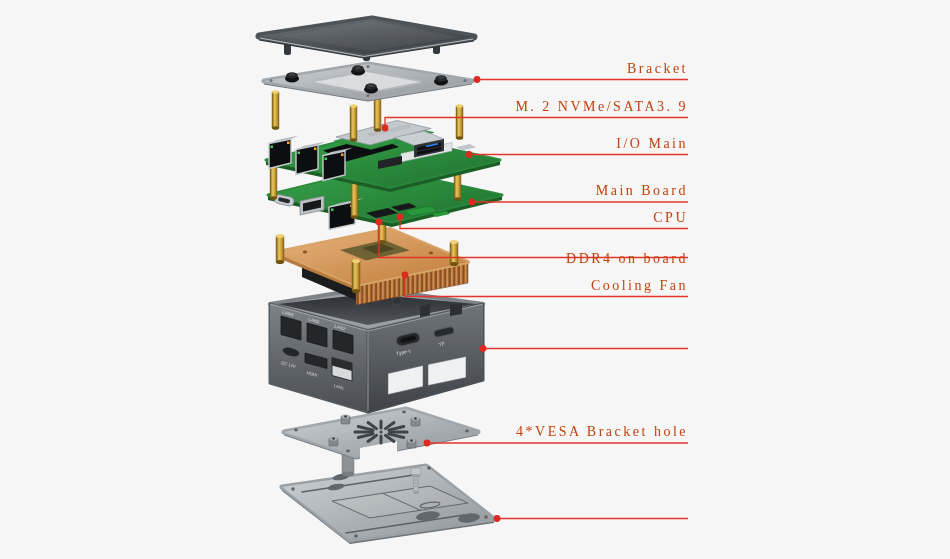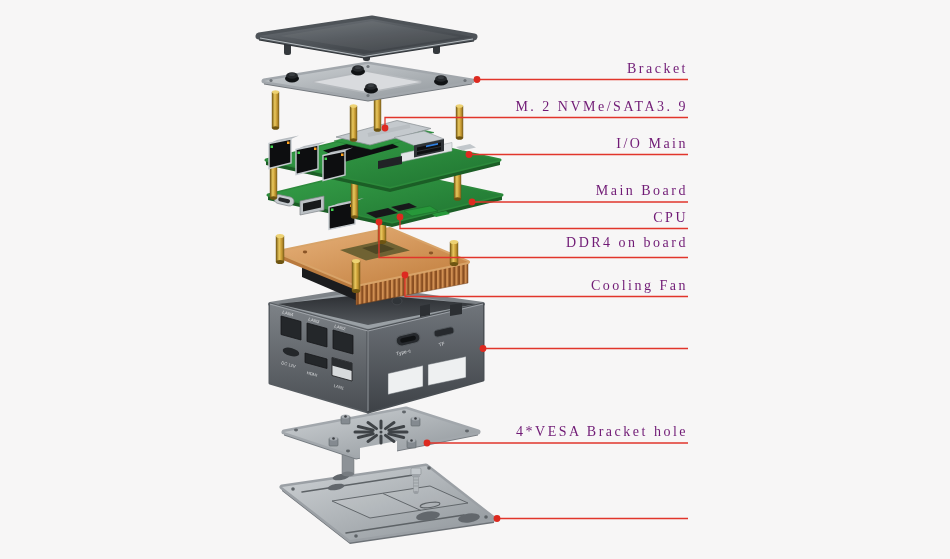--- a/index.html
+++ b/index.html
@@ -1,20 +1,20 @@
 <!DOCTYPE html>
 <html><head>
 <meta charset="utf-8">
 <style>
   html,body{margin:0;padding:0;background:#e9e9e9;}
   .stage{position:relative;width:950px;height:559px;background:#f7f6f6;overflow:hidden;
          font-family:"Liberation Serif", serif;}
   .stage svg{position:absolute;left:0;top:0;}
   .callout{position:absolute;right:262px;height:21px;line-height:21px;
-           font-size:14px;letter-spacing:2.5px;color:#701a75;white-space:nowrap;
+           font-size:14px;letter-spacing:2.5px;color:#c2410c;white-space:nowrap;
            font-family:"Liberation Serif", serif;}
   .port-label{font-family:"Liberation Sans", sans-serif;fill:#d9dbdd;}
 </style>
 </head>
 <body>
 
 <div class="stage">
 <svg width="950" height="559" viewBox="0 0 950 559">
   <defs>
     <linearGradient id="gLid" x1="0" y1="0" x2="0.7" y2="1">
@@ -389,16 +389,16 @@
     <circle cx="427" cy="443" r="3.4"></circle>
     <circle cx="497" cy="518.5" r="3.4"></circle>
   </g>
 </svg>
 
   <div class="callout" style="top:58px">Bracket</div>
   <div class="callout" style="top:96px">M. 2 NVMe/SATA3. 9</div>
   <div class="callout" style="top:133px">I/O Main</div>
   <div class="callout" style="top:180px">Main Board</div>
   <div class="callout" style="top:207px">CPU</div>
-  <div class="callout" style="top:232px">DDR4 on board</div>
+  <div class="callout" style="top:248px">DDR4 on board</div>
   <div class="callout" style="top:275px">Cooling Fan</div>
   <div class="callout" style="top:421px">4*VESA Bracket hole</div>
 </div>
 
 </body></html>

